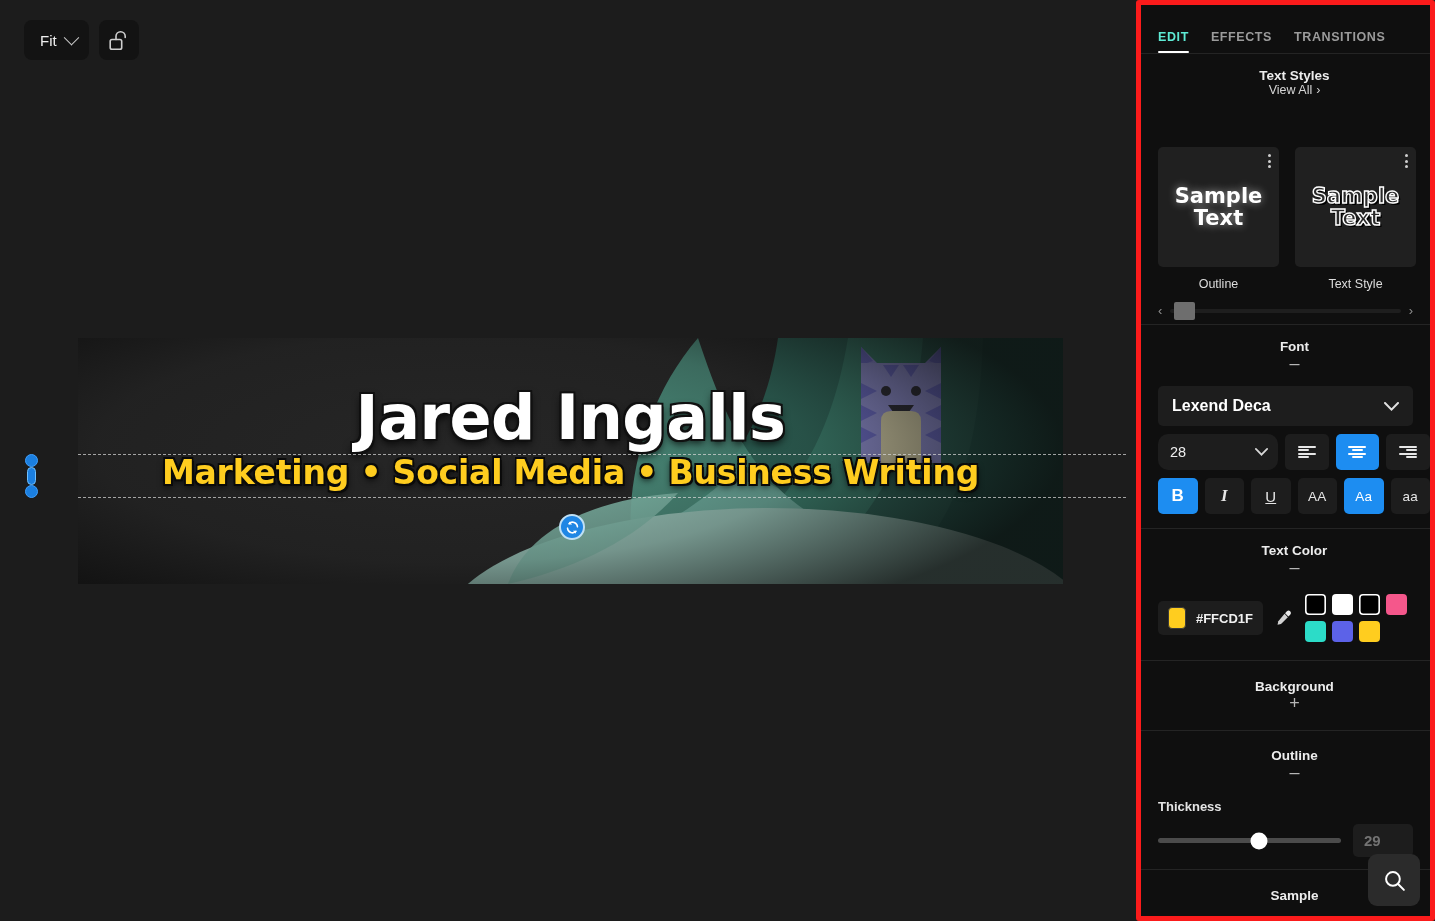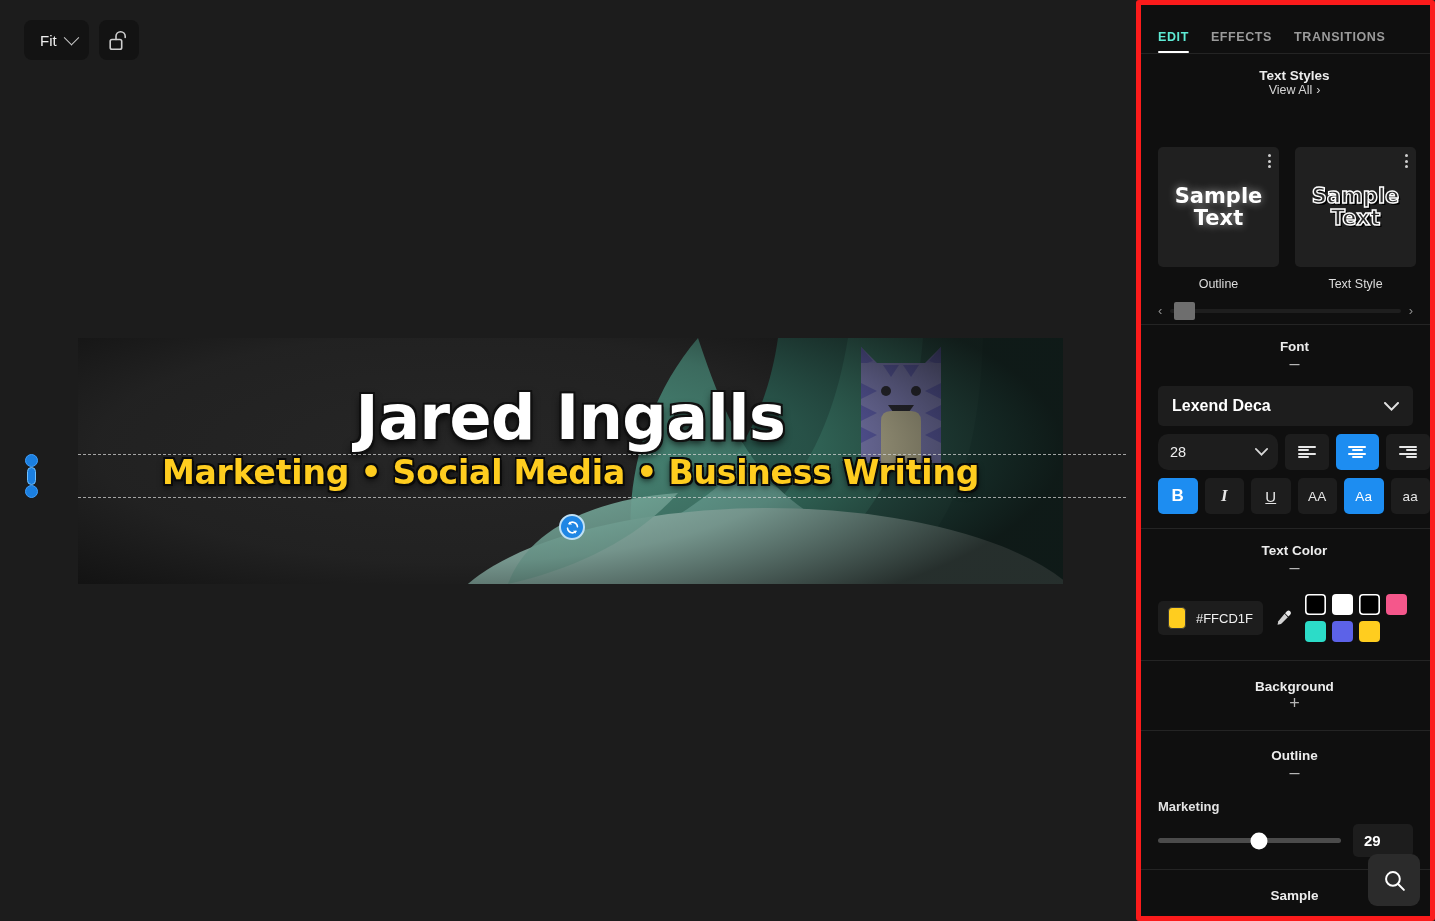--- a/index.html
+++ b/index.html
@@ -155,40 +155,40 @@
   .b-lbl{font-weight:bold;font-size:17px}
   .i-lbl{font-style:italic;font-weight:bold;font-size:17px;font-family:"Liberation Serif",serif}
   .u-lbl{font-size:15px;text-decoration:underline}
   .case-lbl{font-size:13.5px;letter-spacing:.3px}
 
   
   .color-row { display: flex; align-items: center; padding: 8px 17px 4px 17px; gap: 10px; }
   .hex-box { width: 105px; height: 34px; background: #1d1d1d; border-radius: 5px;
              display: flex; align-items: center; gap: 10px; padding: 0 10px; cursor: pointer; }
   .hex-chip { width: 22px; height: 22px; border-radius: 4px; border: 1px solid #3a3a3a; }
-  .hex-val { font-size: 13px; font-weight: normal; color: #f0f0f0; }
+  .hex-val { font-size: 13px; font-weight: bold; color: #f0f0f0; }
   .eyedropper { width: 22px; cursor: pointer; display: flex; align-items: center; justify-content: center; }
   .swatch-grid { display: grid; grid-template-columns: repeat(4, 21px); gap: 6px; }
   .swatch { width: 21px; height: 21px; border-radius: 4px; cursor: pointer; }
   .swatch.bordered { box-shadow: inset 0 0 0 1.6px #ffffff; }
   .swatch.checker {
     background-image:
       linear-gradient(45deg,#bdbdbd 25%,transparent 25%,transparent 75%,#bdbdbd 75%),
       linear-gradient(45deg,#bdbdbd 25%,#f2f2f2 25%,#f2f2f2 75%,#bdbdbd 75%);
     background-size: 7px 7px; background-position: 0 0, 3.5px 3.5px;
   }
 
   .sub-label { font-size: 13px; font-weight: bold; color: #e3e3e3; padding: 8px 17px 0 17px; }
   .slider-row { display: flex; align-items: center; gap: 12px; padding: 10px 17px 12px 17px; }
   .track { flex: 1; height: 5px; background: #4b4b4b; border-radius: 3px; position: relative; cursor: pointer; }
   .knob { position: absolute; top: 50%; width: 17px; height: 17px; border-radius: 50%;
           background: #fff; transform: translate(-50%, -50%); }
   .num-box { width: 60px; height: 33px; background: #1d1d1d; border-radius: 5px;
              display: flex; align-items: center; padding-left: 11px;
-             font-size: 15px; font-weight: bold; color: #ffffff; cursor: text; }
+             font-size: 15px; font-weight: bold; color: #737373; cursor: text; }
 
   #search-fab {
     position: absolute; right: 10px; bottom: 10px; width: 52px; height: 52px;
     background: #2b2b2b; border-radius: 9px; display: flex; align-items: center;
     justify-content: center; cursor: pointer; color: #fff;
   }
 </style>
 </head>
 <body>
 
@@ -426,21 +426,21 @@
         <div class="sec-title">Background</div>
         <div class="sec-ctl">+</div>
       </div>
       <div class="panel-divider"></div>
 
       <div class="sec-head" style="padding-top:17px">
         <div class="sec-title">Outline</div>
         <div class="sec-ctl">–</div>
       </div>
 
-      <div class="sub-label">Marketing</div>
+      <div class="sub-label">Thickness</div>
       <div class="slider-row">
         <div class="track">
           <div class="knob" style="left:55%"></div>
         </div>
         <div class="num-box">29</div>
       </div>
       <div class="panel-divider"></div>
 
       <div class="sec-head" style="padding-top:18px">
         <div class="sec-title">Sample</div>

